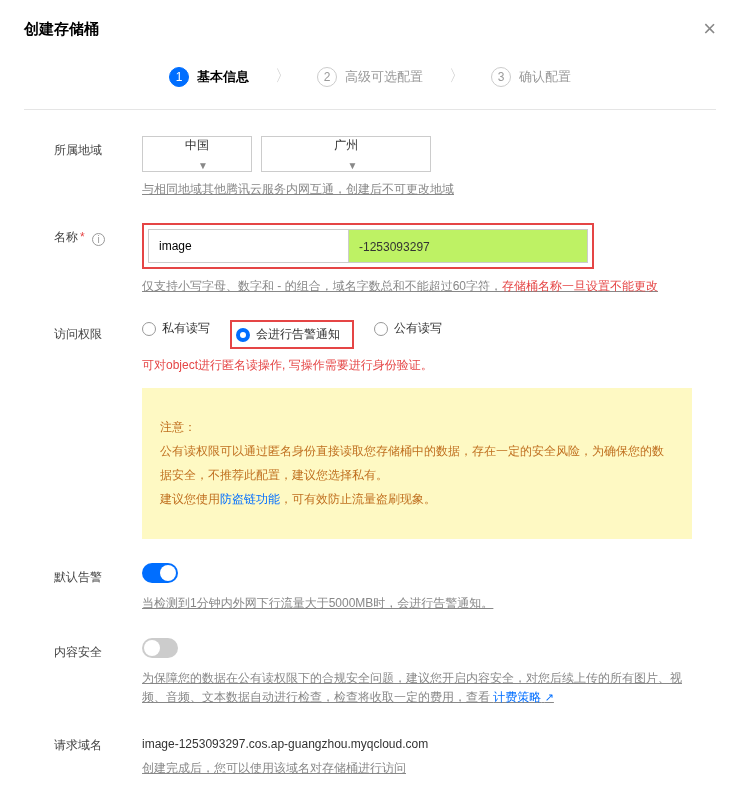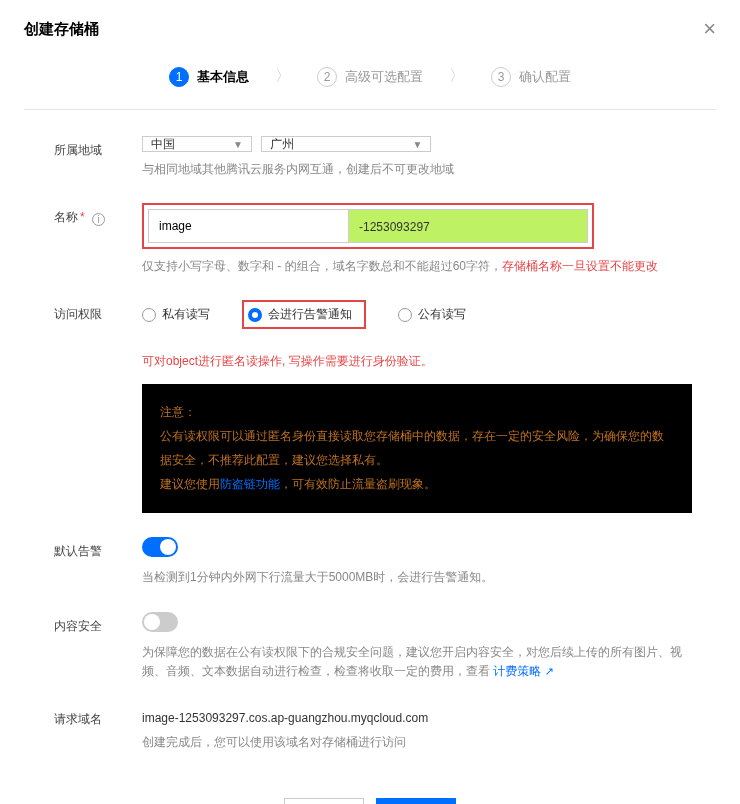--- a/index.html
+++ b/index.html
@@ -14,34 +14,34 @@
   .step.active .step-num { background: #006eff; border-color: #006eff; color: #fff; }
   .step-label { margin-left: 8px; font-size: 13px; color: #999; }
   .step.active .step-label { color: #000; font-weight: 600; }
   .step-sep { margin: 0 26px; color: #ccc; font-size: 16px; }
   .form { padding: 26px 48px 8px 48px; }
   .row { display: flex; margin-bottom: 10px; }
   .row-label { width: 88px; flex-shrink: 0; color: #444; font-size: 12px; padding-top: 6px; margin-left: 6px; }
   .row-label .req { color: #e54545; margin-left: 2px; }
   .info-ic { display:inline-block; width:13px; height:13px; border:1px solid #999; border-radius:50%; font-size:10px; text-align:center; line-height:12px; color:#999; margin-left:4px; vertical-align:-2px; }
   .row-content { flex: 1; }
-  .select { display:inline-flex; align-items:center; justify-content:space-between; height:16px; border:1px solid #ccc; background:#fff; padding:0 8px; font-size:12px; color:#333; min-width:100px; }
+  .select { display:inline-flex; align-items:center; justify-content:space-between; height:36px; border:1px solid #ccc; background:#fff; padding:0 8px; font-size:12px; color:#333; min-width:100px;flex-direction:column; }
   .select .caret { color:#888; font-size:10px; margin-left:12px; }
-  .hint { color: #888; font-size: 12px; margin-top: 8px; line-height: 1.6; }
+  .hint { color: #888; font-size: 12px; margin-top: 8px; line-height: 1.6; text-decoration: underline; }
   .hint .warn { color: #e54545; }
   .name-box { display:inline-flex; border:2px solid #e54545; }
   .name-input { height:34px; border:1px solid #ccc; border-right:none; padding:0 10px; font-size:12px; width:200px; outline:none; margin:4px 0 4px 4px; }
   .name-suffix { height:34px; line-height:34px; border:1px solid #ccc; border-left:1px solid #ccc; padding:0 10px; font-size:12px; color:#333; background:#bef264; min-width:240px; margin:4px 4px 4px 0; }
-  .radios { display:flex; align-items:center; gap:12px; }
+  .radios { display:flex; align-items:flex-start; gap:0; }
   .radio { display:flex; align-items:center; margin-right:20px; cursor:pointer; }
   .radio-dot { width:14px; height:14px; border-radius:50%; border:1px solid #999; margin-right:6px; display:inline-flex; align-items:center; justify-content:center; }
   .radio.checked .radio-dot { border-color:#006eff; border-width:4px; }
   .radio-box-highlight { border:2px solid #e54545; padding:4px 12px 4px 4px; display:inline-flex; align-items:center; }
-  .warn-text { color:#e54545; font-size:12px; margin-top:24px; }
-  .notice { background:#000000; padding:16px 18px; margin-top:14px; color:#c07020; font-size:12px; line-height:2; }
+  .warn-text { color:#e54545; font-size:12px; margin-top:8px; }
+  .notice { background:#fef9c3; padding:27px 18px; margin-top:14px; color:#c07020; font-size:12px; line-height:2; }
   .notice .nb-title { color:#c07020; }
   .notice a { color:#006eff; text-decoration:none;font-family:Liberation Mono, monospace; }
   .toggle { width:36px; height:20px; border-radius:10px; position:relative; display:inline-block; cursor:pointer; }
   .toggle.on { background:#006eff; }
   .toggle.off { background:#ccc; }
   .toggle .knob { position:absolute; top:2px; width:16px; height:16px; border-radius:50%; background:#fff; }
   .toggle.on .knob { right:2px; }
   .toggle.off .knob { left:2px; }
   .link { color:#006eff; text-decoration:none; }
   .ext-ic { font-size:11px; }

